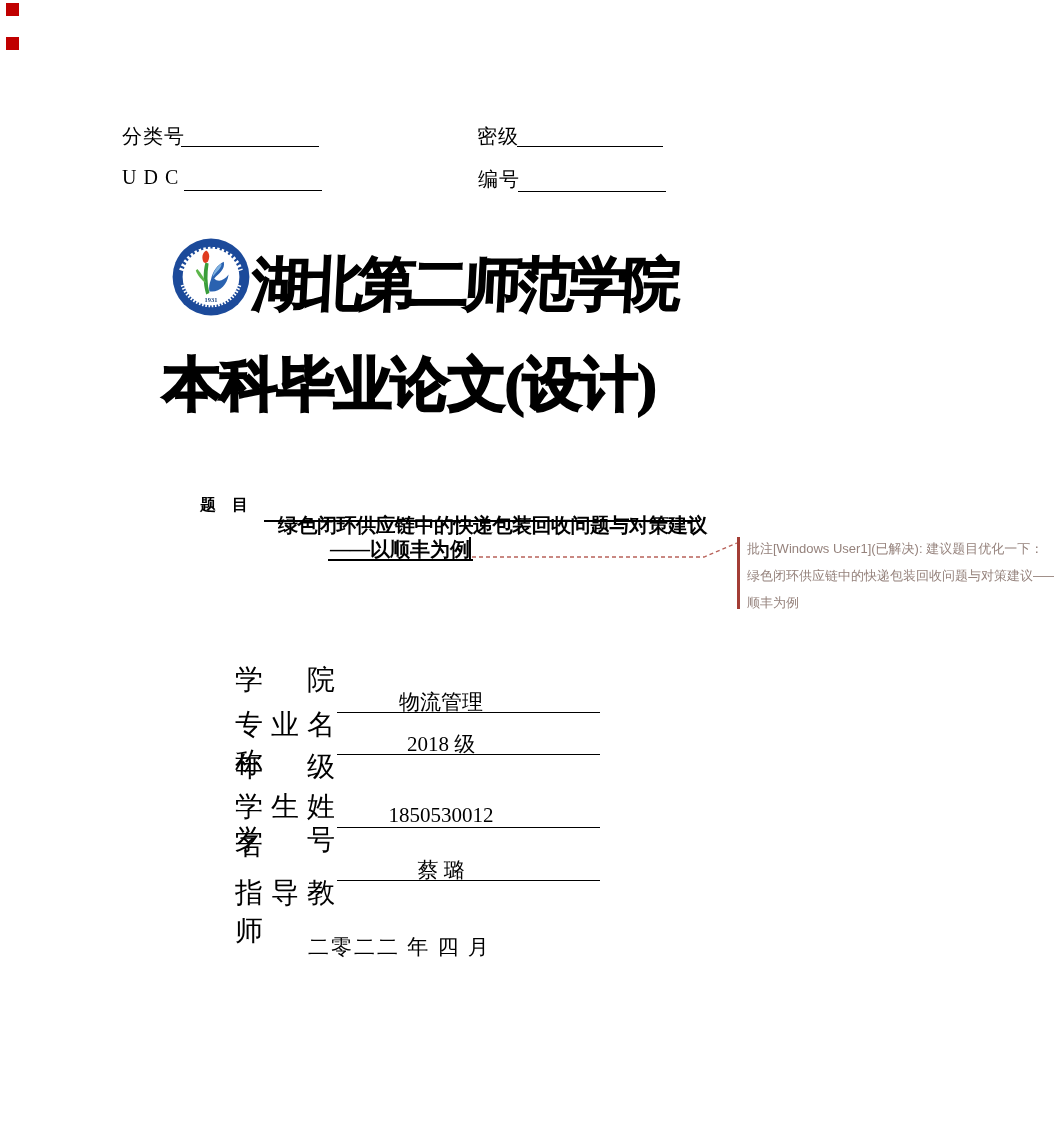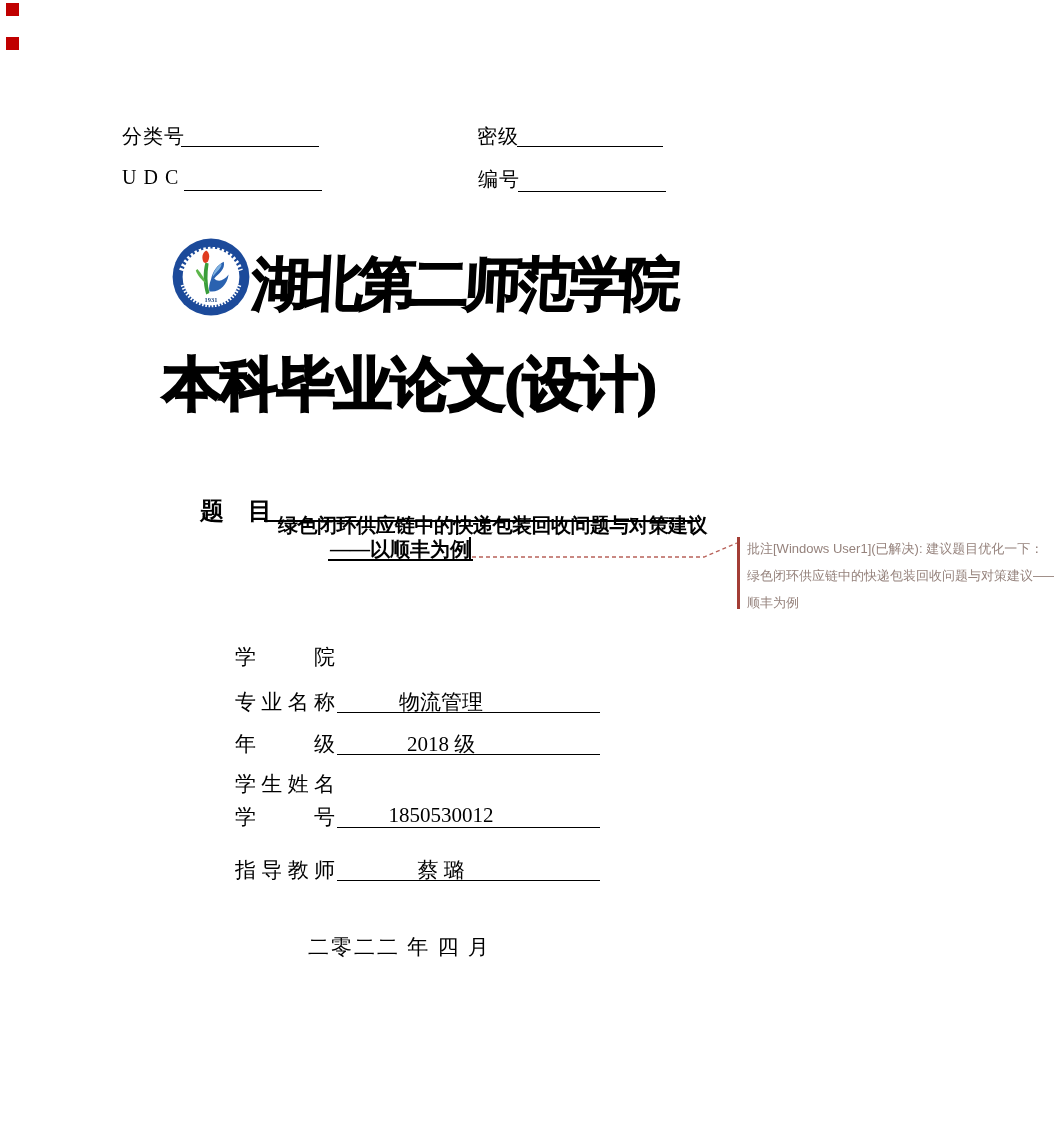--- a/index.html
+++ b/index.html
@@ -18,38 +18,38 @@
   .school-name{
     position:absolute;left:252px;top:246px;font-size:58px;font-weight:900;
     letter-spacing:-5px;transform:skewX(-3deg);-webkit-text-stroke:1.2px #000;
   }
   
   .doc-heading{
     position:absolute;left:163px;top:346px;font-size:58px;font-weight:900;
     letter-spacing:-1px;-webkit-text-stroke:2.2px #000;
   }
   
-  .title-label{position:absolute;left:200px;top:495px;font-size:24px;font-weight:bold;}
+  .title-label{position:absolute;left:200px;top:495px;font-size:16px;font-weight:bold;}
   .title-line1{position:absolute;left:278px;top:494px;font-size:20px;font-weight:bold;letter-spacing:-0.5px;margin-top:18px;}
   .title-line2{position:absolute;left:330px;top:536px;font-size:20px;font-weight:bold;}
   .caret{position:absolute;left:469px;top:537px;width:2px;height:23px;background:#000;}
   
   .comment-bar{position:absolute;left:737px;top:537px;width:3px;height:72px;background:var(--comment-bar,#a33d35);}
   .comment-text{
     position:absolute;left:747px;top:535px;width:305px;
     font-family:"Liberation Sans", sans-serif;font-size:13px;line-height:27px;
     color:var(--comment-text,#95827c);
   }
   .comment-text div{white-space:nowrap;}
   .connector{position:absolute;left:469px;top:536px;width:272px;height:26px;}
   
   .frow{position:absolute;left:235px;display:flex;align-items:flex-start;}
   .frow-label{
-    width:100px;font-size:21px;text-align:justify;text-align-last:justify;
-    display:inline-block;white-space:normal;
+    width:100px;font-size:28px;text-align:justify;text-align-last:justify;
+    display:inline-block;white-space:normal;margin-top:18px;
   }
   .frow-line{
     width:208px;margin-left:2px;height:24px;border-bottom:1.6px solid #000;
     text-align:center;padding-right:55px;
   }
   .frow-value{font-size:21px;white-space:nowrap;}
   .date-line{position:absolute;left:308px;top:933px;font-size:21px;letter-spacing:2px;}
 </style>
 </head>
 <body>

